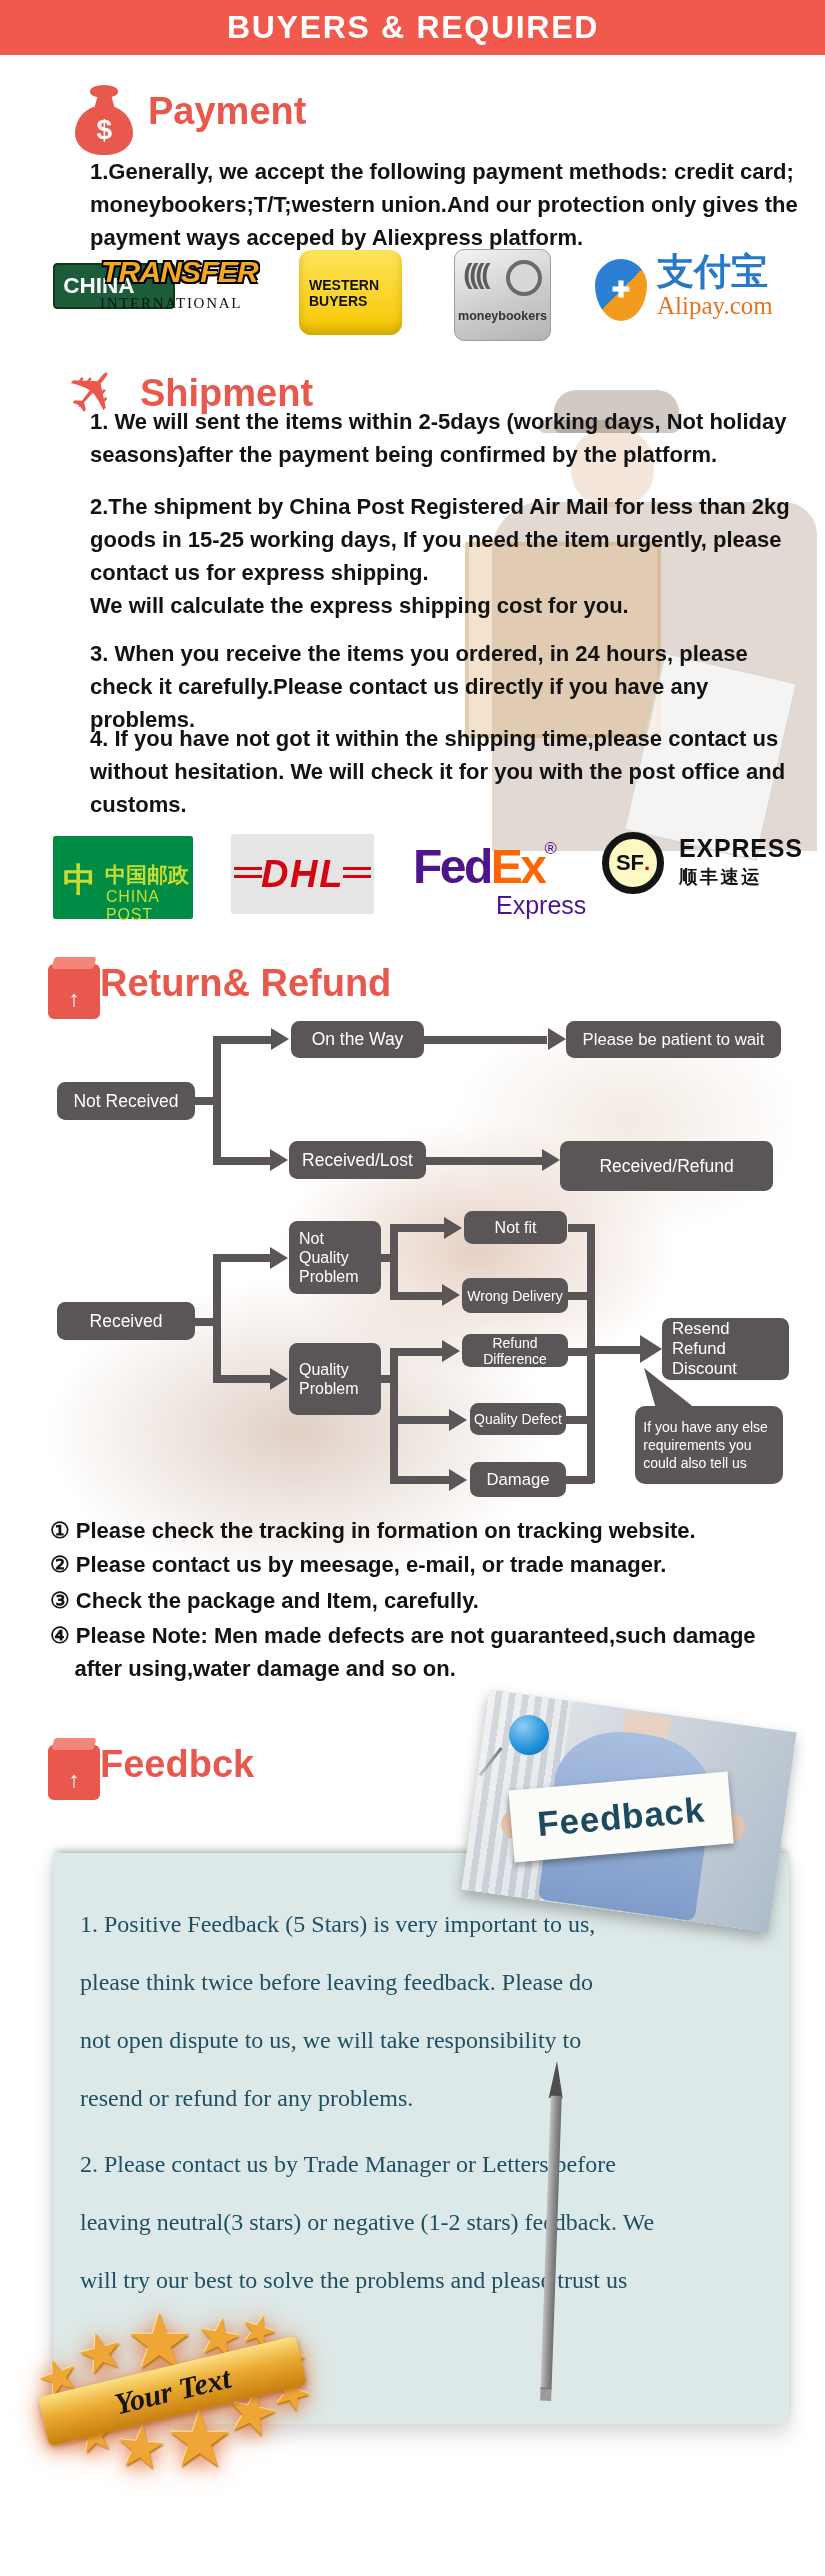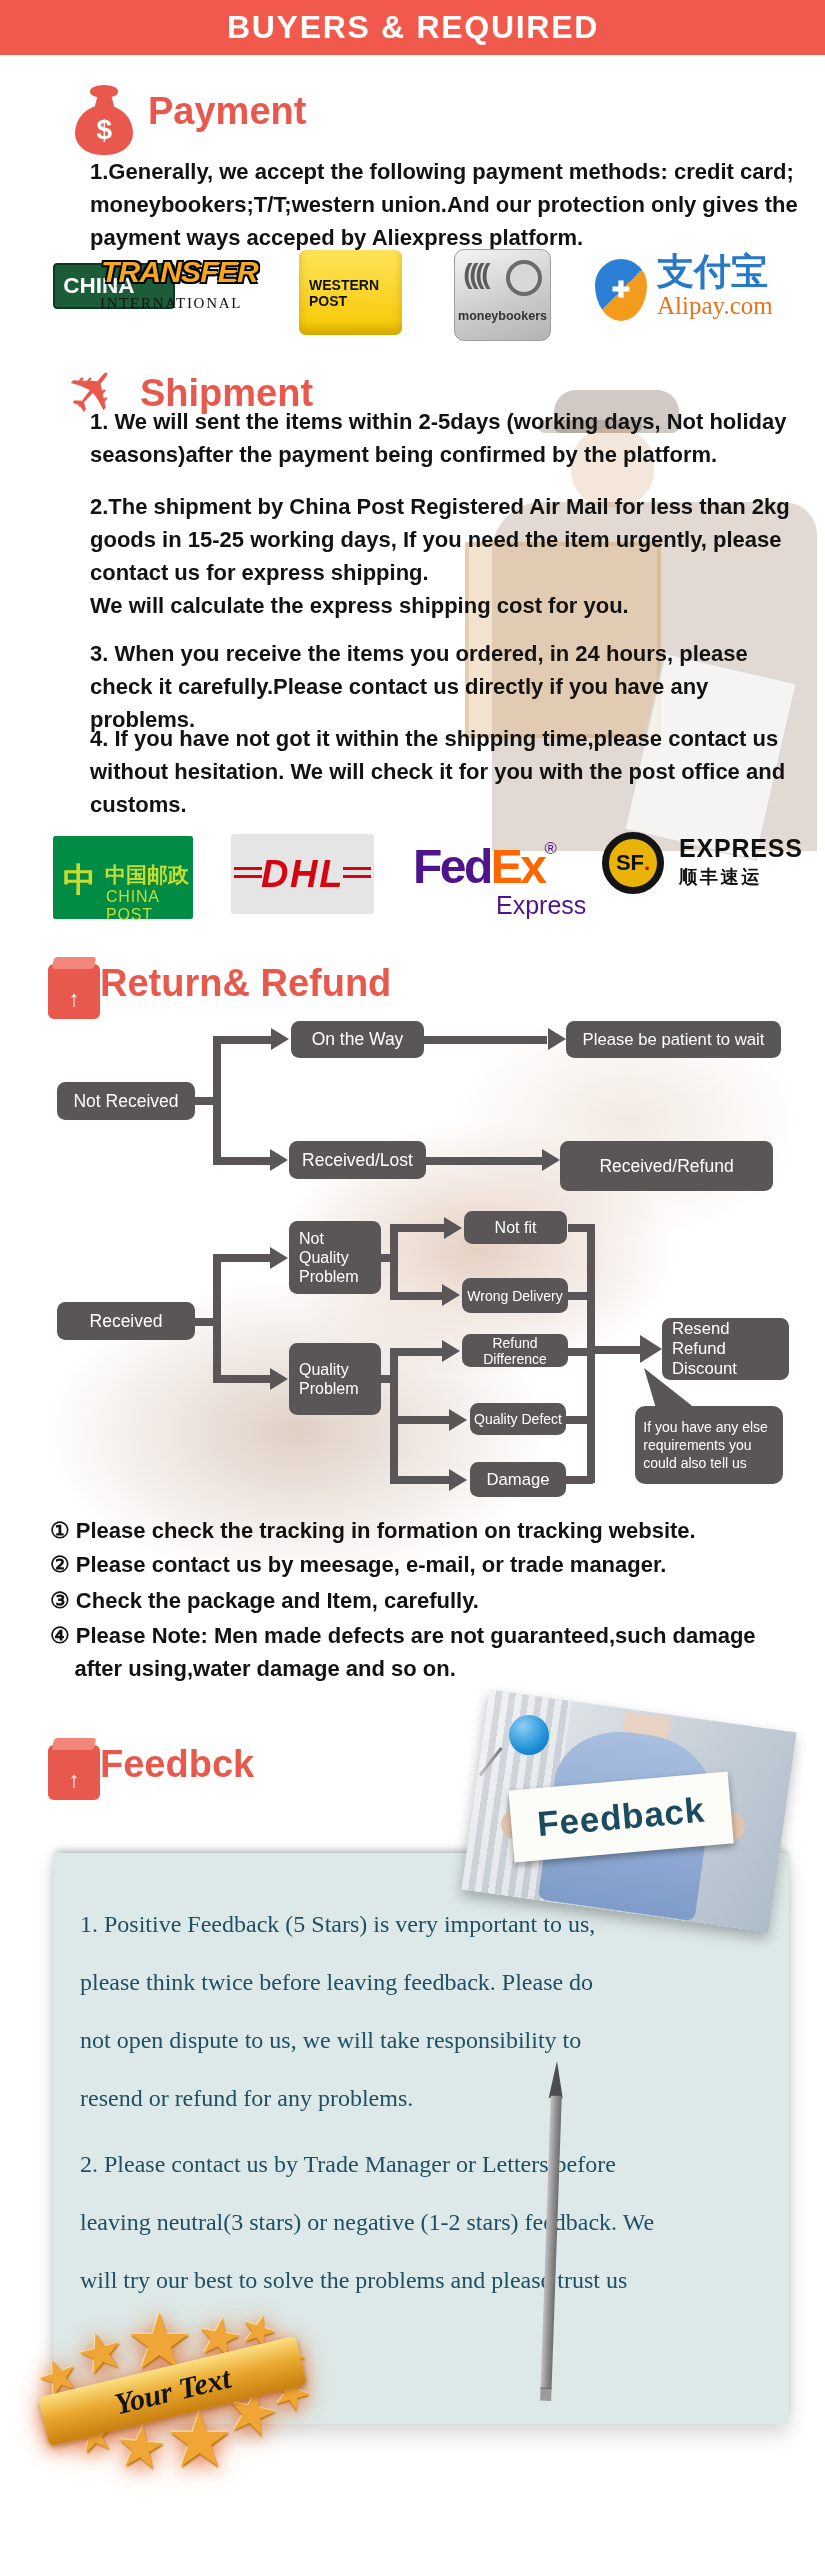--- a/index.html
+++ b/index.html
@@ -34,21 +34,21 @@
   
   .para{color:#121212;font-size:22px;font-weight:bold;line-height:33px;white-space:pre-line;}
 
   
   .bt-green{left:0;top:8.3px;width:110px;height:42px;background:#1d5c38;border:2.5px solid #0d371e;border-radius:4.2px;
     color:#fff;font-weight:bold;font-size:22.5px;display:flex;align-items:center;padding-left:8.3px;position:absolute;}
   .bt-word2{position:absolute;left:48px;top:0;font-size:30px;font-weight:bold;font-style:italic;color:#f5a81f;
     text-shadow:1.7px 1.7px 0 #000,-1.7px -1.7px 0 #000,1.7px -1.7px 0 #000,-1.7px 1.7px 0 #000;letter-spacing:-0.8px;}
   .bt-word3{position:absolute;left:47px;top:40px;font-family:"Liberation Serif",serif;font-size:15px;color:#111;
     letter-spacing:1.7px;}
-  .wu{background:linear-gradient(180deg,#ffe45a,#f6c700);border-radius:7px;box-shadow:inset 0 -6.7px 10px rgba(170,130,0,.45);
+  .wu{background:linear-gradient(180deg,#ffe45a,#f6c700);border-radius:12px;box-shadow:inset 0 -6.7px 10px rgba(170,130,0,.45);
     display:flex;flex-direction:column;justify-content:center;padding-left:10px;color:#111;font-weight:bold;font-size:14px;line-height:16px;}
   .mb{background:linear-gradient(160deg,#f4f4f4,#cdcdcd 55%,#b3b3b3);border:0.8px solid #9d9d9d;border-radius:10px;overflow:hidden;}
   .mb .arcs{position:absolute;left:8.3px;top:8.3px;font-size:28px;font-weight:bold;color:#5c5c5c;letter-spacing:-3.3px;}
   .mb .ring{position:absolute;right:8.3px;top:10px;width:28px;height:28px;border:4.2px solid #6a6a6a;border-radius:50%;background:#d8d8d8;}
   .mb .txt{position:absolute;left:0;bottom:16.7px;width:100%;text-align:center;font-size:12.5px;font-weight:bold;color:#333;}
   .ali-shield{position:absolute;left:0;top:6.7px;width:52px;height:62px;
     background:linear-gradient(135deg,#2b7fd4 0 50%,#f29b1d 50% 100%);
     border-radius:50% 50% 50% 50%/42% 42% 58% 58%;}
   .ali-shield .plus{position:absolute;width:100%;text-align:center;top:18.3px;color:#fff;font-size:22px;font-weight:bold;}
   .ali-cn{position:absolute;left:62px;top:-5px;font-size:37px;font-weight:bold;color:#2779c8;}
@@ -60,21 +60,21 @@
   .cpost .cn{position:absolute;left:52px;top:25px;font-size:21px;font-weight:bold;color:#c8dc32;}
   .cpost .en{position:absolute;left:53px;top:52px;font-size:16px;color:#c8dc32;letter-spacing:0.8px;}
   .dhl{background:#e5e5e5;border-radius:2.5px;display:flex;align-items:center;justify-content:center;}
   .dhl .w{font-size:38px;font-weight:bold;font-style:italic;color:#d40511;letter-spacing:1.7px;}
   .dhl .s{position:absolute;width:28px;height:15px;background:repeating-linear-gradient(180deg,#d40511 0 3.3px,transparent 3.3px 7.5px);}
   .fedex .fed{font-size:48px;font-weight:bold;color:#4d148c;letter-spacing:-2.5px;}
   .fedex .ex{font-size:48px;font-weight:bold;color:#ff6600;letter-spacing:-2.5px;}
   .fedex .reg{font-size:16.7px;color:#4d148c;vertical-align:top;}
   .fedex .sub{position:absolute;left:83px;top:52px;font-size:25px;color:#4d148c;}
   .sf .ring{position:absolute;left:0;top:0;width:48px;height:48px;border:7.5px solid #141414;border-radius:50%;
-    background:#eab308;display:flex;align-items:center;justify-content:center;font-weight:bold;font-size:22px;color:#111;}
+    background:#fef9c3;display:flex;align-items:center;justify-content:center;font-weight:bold;font-size:22px;color:#111;}
   .sf .dot{color:#cc0000;}
   .sf .ex{position:absolute;left:77px;top:1.7px;font-size:25px;font-weight:bold;color:#111;letter-spacing:0.8px;}
   .sf .cn{position:absolute;left:77px;top:32px;font-size:18.3px;font-weight:bold;color:#111;letter-spacing:2.5px;}
 
   
   .fbx{position:absolute;background:#5a5657;color:#fff;border-radius:8.3px;
     display:flex;align-items:center;justify-content:center;text-align:center;font-size:17.5px;z-index:2;}
   .fbx.left{justify-content:flex-start;text-align:left;padding-left:10px;}
   .pre{white-space:pre-line;}
   .bar{position:absolute;background:#5a5657;z-index:1;}
@@ -158,21 +158,21 @@
   <div class="abs sec-head" style="left:148px;top:90px;">Payment</div>
   <div class="abs para" style="left:90px;top:155px;width:709px;">1.Generally, we accept the following payment methods: credit card; moneybookers;T/T;western union.And our protection only gives the payment ways acceped by Aliexpress platform.</div>
 
   <div class="abs" style="left:53px;top:255px;width:196px;height:63px;">
     <div class="bt-green">CHINA</div>
     <div class="bt-word2">TRANSFER</div>
     <div class="bt-word3">INTERNATIONAL</div>
   </div>
   <div class="abs wu" style="left:299px;top:250px;width:93px;height:85px;">
     <span>WESTERN</span>
-    <span>POST</span>
+    <span>BUYERS</span>
   </div>
   <div class="abs mb" style="left:454px;top:249px;width:95px;height:90px;">
     <div class="arcs">((((</div>
     <div class="ring"></div>
     <div class="txt">moneybookers</div>
   </div>
   <div class="abs" style="left:595px;top:252px;width:175px;height:83px;">
     <div class="ali-shield">
       <div class="plus">✚</div>
     </div>

